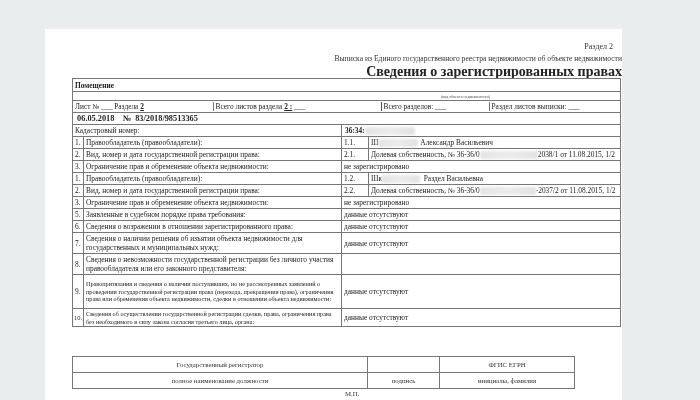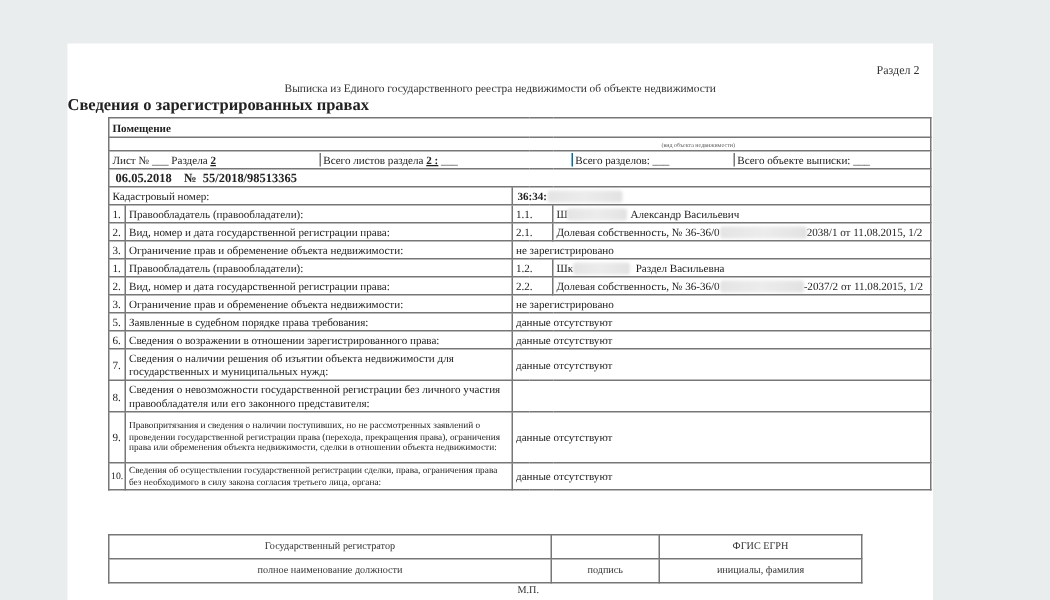--- a/index.html
+++ b/index.html
@@ -11,26 +11,26 @@
     position:relative;
   }
   .page {
     position:absolute; left:45px; top:29px; width:577px; height:380px;
     background:#fff;
   }
   .section-label {
     position:absolute; right:9px; top:13px; font-size:8px; color:#333;
   }
   .header-title {
-    position:absolute; left:0; right:0; top:25px; text-align:center;
+    position:absolute; left:0; right:0; top:25px; text-align:right;
     font-size:7.6px; color:#333;
   }
   .header-subtitle {
-    position:absolute; left:0; right:0; top:35px; text-align:left;
-    font-size:11px; font-weight:bold; color:#222;
+    position:absolute; left:0; right:0; top:35px; text-align:right;
+    font-size:14px; font-weight:bold; color:#222;
   }
   table { border-collapse:collapse; table-layout:fixed; }
   td { border:1px solid #777; font-size:7.4px; padding:0 2px; vertical-align:middle; white-space:nowrap; overflow:hidden; }
   .main-table { position:absolute; left:27px; top:49px; width:548px; }
   .main-table td.wrap { white-space:normal; line-height:9px;margin-top:15px; }
   .tiny { font-size:4px; text-align:right; padding-right:130px; height:8px; color:#555; }
   .bold { font-weight:bold; }
   .big-bold { font-weight:bold; font-size:8.3px; }
   .u { text-decoration:underline; font-weight:bold; }
   .blur {
@@ -81,31 +81,31 @@
               <span>Лист №</span> <span>___</span>
               <span>Раздела</span> <span class="u">2</span>
             </td>
             <td style="border:none;border-right:1px solid #0369a1">
               <span>Всего листов раздела</span> <span class="u">2 :</span> <span>___</span>
             </td>
             <td style="border:none;border-right:1px solid #777">
               <span>Всего разделов:</span> <span>___</span>
             </td>
             <td style="border:none">
-              <span>Всего объекте выписки:</span> <span>___</span>
+              <span>Раздел листов выписки:</span> <span>___</span>
             </td>
           </tr>
         </tbody>
             </table>
       </td>
     </tr>
     <tr style="height:12px">
       <td colspan="5" class="big-bold">
         &nbsp;<span>06.05.2018</span>&nbsp;&nbsp;&nbsp;
-        <span>№</span>&nbsp;&nbsp;<span>55/2018/98513365</span>
+        <span>№</span>&nbsp;&nbsp;<span>83/2018/98513365</span>
       </td>
     </tr>
     <tr style="height:12px">
       <td colspan="2" style="border-right:none">Кадастровый номер:</td>
       <td colspan="3" class="bold" style="border-left:1px solid #777;padding-left:3px">
         <span>36:34:</span><span class="blur" style="width:50px"></span>
       </td>
     </tr>
 
     <tr style="height:12px">

